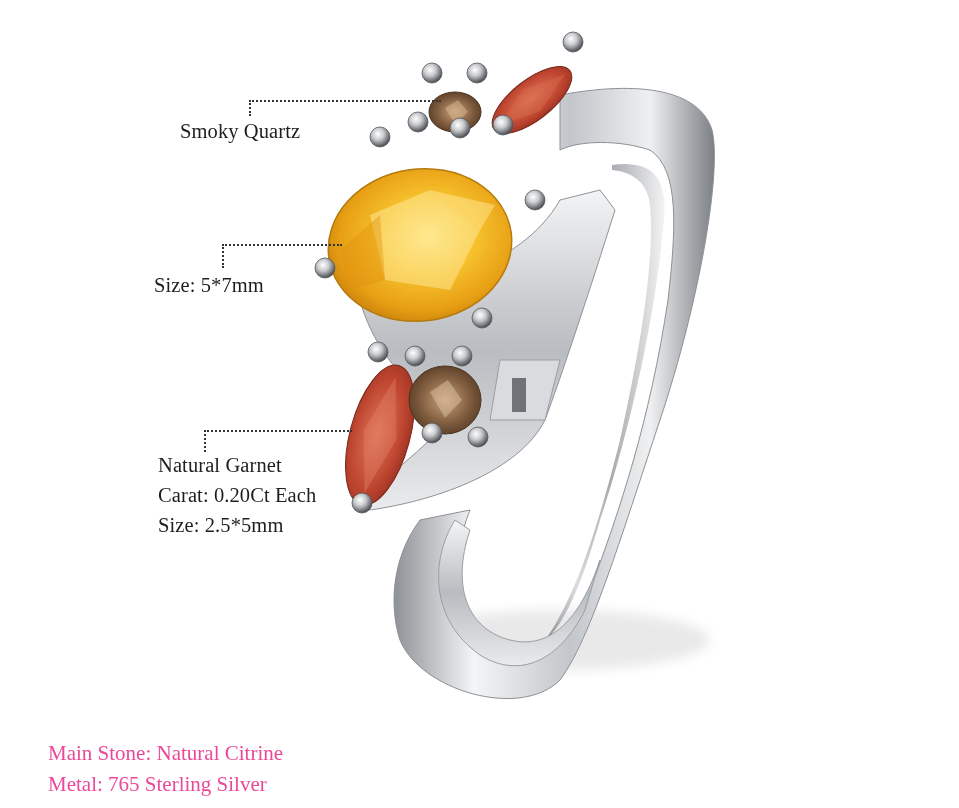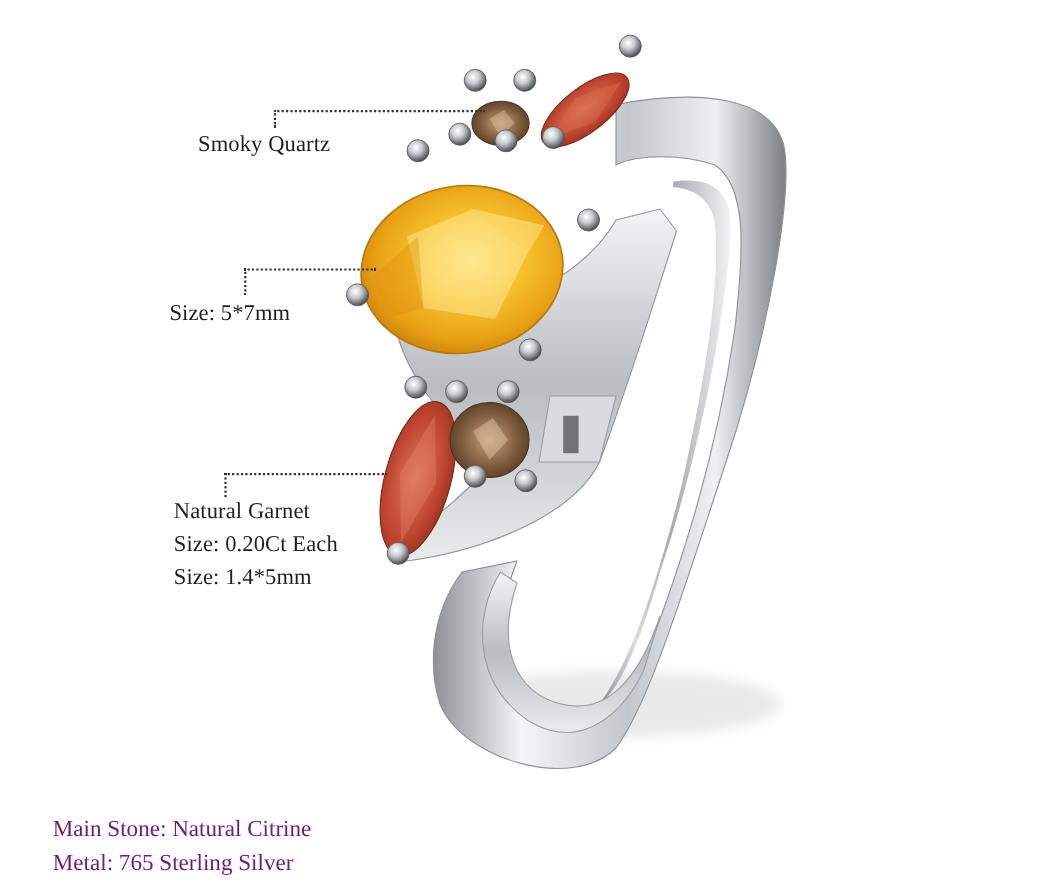--- a/index.html
+++ b/index.html
@@ -2,21 +2,21 @@
 <html><head>
 <meta charset="utf-8">
 <style>
   html, body { margin:0; padding:0; background:#ffffff; }
   body { width:959px; height:808px; position:relative; overflow:hidden;
          font-family:"Liberation Serif","DejaVu Serif",serif; color:#222; }
   .label { position:absolute; font-size:20.5px; line-height:30px; color:#1e1e1e; letter-spacing:0.1px; }
   .label div { white-space:nowrap; }
   .leader-h { position:absolute; height:0; border-top:2px dotted #333; }
   .leader-v { position:absolute; width:0; border-left:2px dotted #333; }
-  .footer { position:absolute; left:48px; top:738px; font-size:21px; line-height:31px; color:#701a75; }
+  .footer { position:absolute; left:48px; top:738px; font-size:21px; line-height:31px; color:#ec4899; }
   .ring { position:absolute; left:0; top:0; width:959px; height:808px; }
 </style>
 </head>
 <body>
 
 <svg class="ring" viewBox="0 0 959 808" xmlns="http://www.w3.org/2000/svg">
   <defs>
     <linearGradient id="silverA" x1="0" y1="0" x2="1" y2="0">
       <stop offset="0" stop-color="#8e9196"></stop>
       <stop offset="0.25" stop-color="#f4f5f6"></stop>
@@ -122,20 +122,20 @@
 <div class="leader-v" style="left:222px; top:244px; height:24px;"></div>
 <div class="leader-h" style="left:222px; top:244px; width:120px;"></div>
 <div class="label" style="left:154px; top:270px;">
   <div>Size: 5*7mm</div>
 </div>
 
 <div class="leader-v" style="left:204px; top:430px; height:22px;"></div>
 <div class="leader-h" style="left:204px; top:430px; width:148px;"></div>
 <div class="label" style="left:126px; top:450px;margin-left:32px;">
   <div>Natural Garnet</div>
-  <div>Size: 0.20Ct Each</div>
-  <div>Size: 1.4*5mm</div>
+  <div>Carat: 0.20Ct Each</div>
+  <div>Size: 2.5*5mm</div>
 </div>
 
 <div class="footer">
   <div>Main Stone: Natural Citrine</div>
   <div>Metal: 765 Sterling Silver</div>
 </div>
 
 </body></html>

